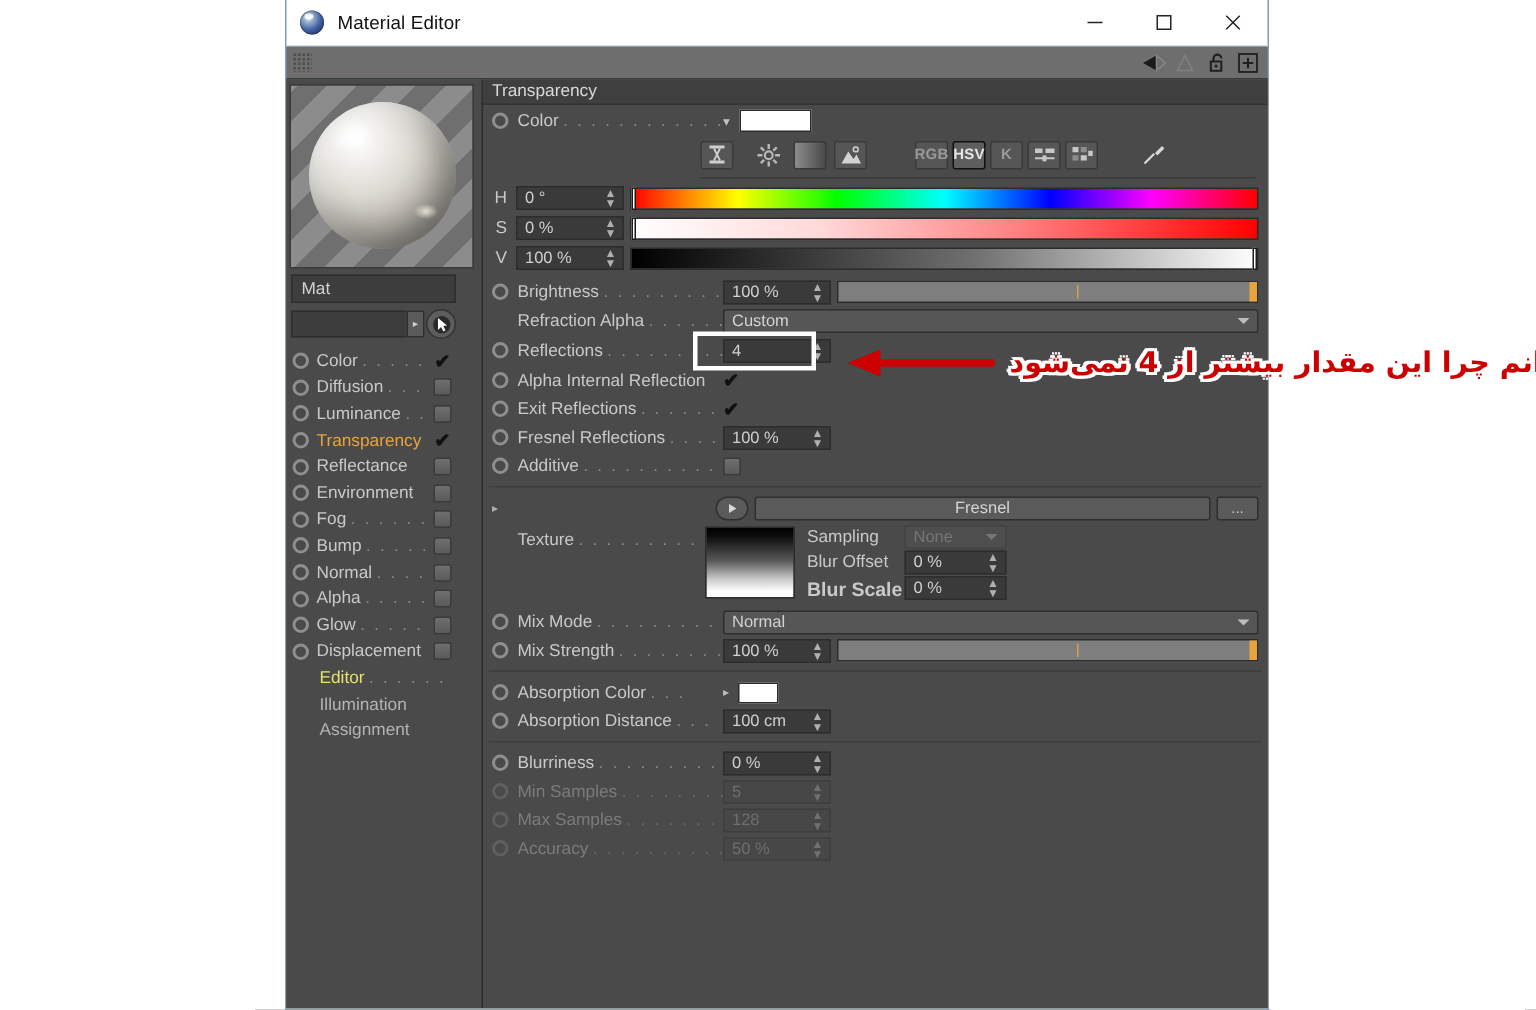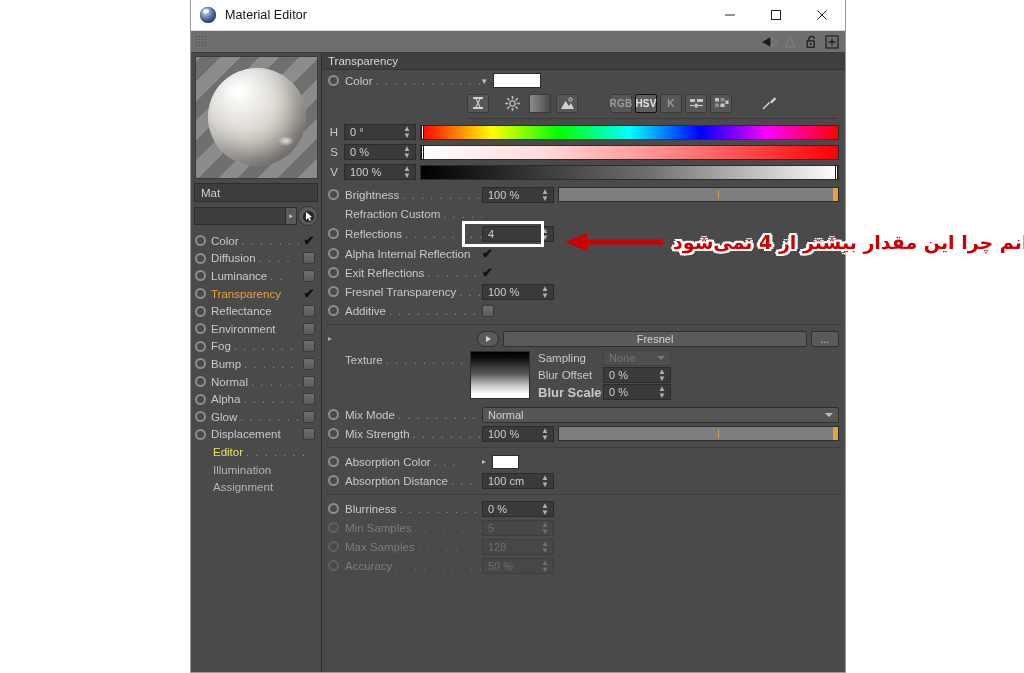--- a/index.html
+++ b/index.html
@@ -67,21 +67,21 @@
   .tb-icon { width: 18px; height: 16px; display: flex; align-items: center; justify-content: center; }
 
   
   #body { flex: 1 1 auto; display: flex; min-height: 0; background: #3f3f3f; }
 
   
   #left {
     width: 131px; flex: 0 0 131px;
     background: #4a4a4a;
     border-right: 1px solid #2d2d2d;
-    padding: 2px 2px 0 2px;
+    padding: 2px 16px 0 2px;
     display: flex; flex-direction: column;
   }
   #preview {
     width: 123px; height: 123px; margin: 1px auto 0;
     background:
       repeating-linear-gradient(-45deg,
         #8c8c8c 0 14px, #6f6f6f 14px 28px);
     border: 1px solid #3a3a3a;
     position: relative; overflow: hidden;
   }
@@ -633,22 +633,26 @@
         </span>
         <span class="slider">
           <span class="tick"></span>
             <span class="knob"></span>
         </span>
       </div>
 
       <div class="row">
         <span class="spacer11"></span>
         <span class="labelcell">
-          <span class="lbl">Refraction Custom</span>
+          <span class="lbl">Refraction Alpha</span>
           <span class="dots">. . . . . .</span>
+        </span>
+        <span class="dropdown" style="flex:1 1 auto;margin-right:6px;">
+          <span>Custom</span>
+            <span class="dd-arrow"></span>
         </span>
       </div>
 
       <div class="row" style="height:21px;">
         <span class="radio"></span>
         <span class="labelcell">
           <span class="lbl">Reflections</span>
           <span class="dots">. . . . . . . . . . .</span>
         </span>
         <span class="numfield">
@@ -671,21 +675,21 @@
         <span class="labelcell">
           <span class="lbl">Exit Reflections</span>
           <span class="dots">. . . . . . .</span>
         </span>
         <span class="chk">✔</span>
       </div>
 
       <div class="row">
         <span class="radio"></span>
         <span class="labelcell">
-          <span class="lbl">Fresnel Transparency</span>
+          <span class="lbl">Fresnel Reflections</span>
           <span class="dots">. . . .</span>
         </span>
         <span class="numfield">
           <span>100 %</span>
             <span class="sp">▲<br>▼</span>
         </span>
       </div>
 
       <div class="row">
         <span class="radio"></span>

